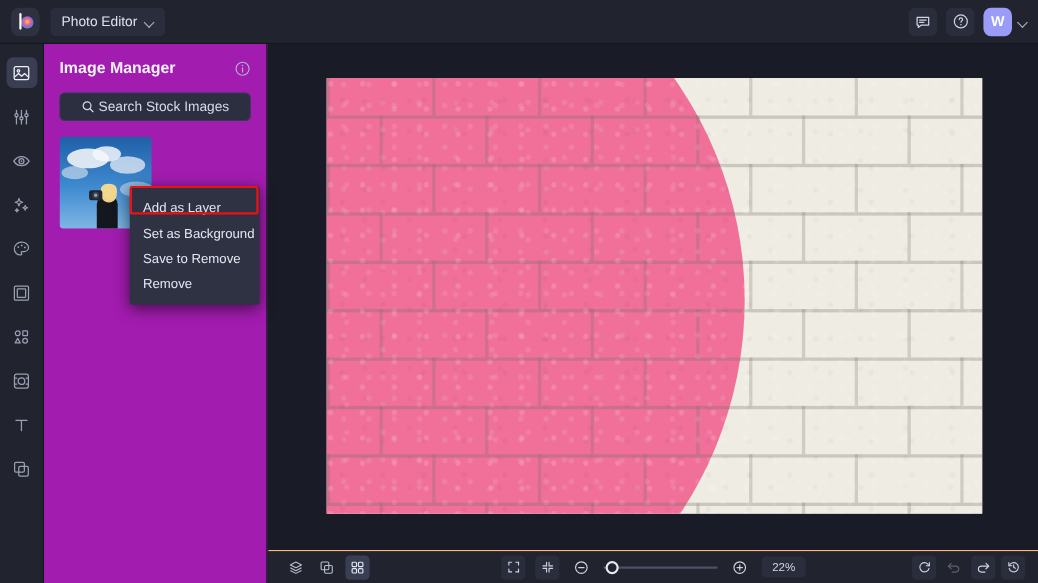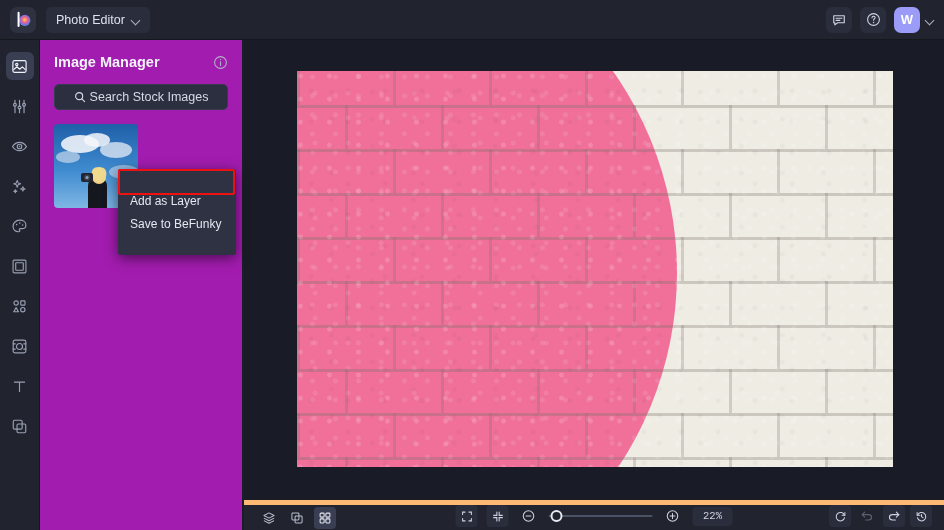--- a/index.html
+++ b/index.html
@@ -99,21 +99,21 @@
   .thumb {
     width:84px; height:84px; border-radius:4px; overflow:hidden;
     cursor:pointer; position:relative;
   }
 
   
   .ctx {
     position:absolute; left:118px; top:169px; width:118px;
     background:#2e3243; border-radius:3px;
     box-shadow:0 3px 14px rgba(0,0,0,.55);
-    padding:20px 0; z-index:30;
+    padding:8px 0; z-index:30;
   }
   .ctx-item {
     height:23px; padding:0 12px; display:flex; align-items:center;
     color:#e4e7f1; font-size:12px; cursor:pointer; white-space:nowrap;
   }
   .ctx-item.highlight { position:relative; }
   .ctx-hl-box {
     position:absolute; left:118px; top:169px; width:117px; height:26px;
     border:2.5px solid #ee1111; border-radius:2px;
     pointer-events:none; z-index:31;
@@ -149,23 +149,22 @@
       radial-gradient(circle at 38% 64%, rgba(0,0,0,.055) 0 2px, transparent 3px),
       radial-gradient(circle at 67% 31%, rgba(255,255,255,.22) 0 2px, transparent 3px),
       radial-gradient(circle at 84% 78%, rgba(0,0,0,.05) 0 2px, transparent 3px),
       radial-gradient(circle at 55% 88%, rgba(255,255,255,.2) 0 2px, transparent 3px);
     background-size:29px 23px, 37px 31px, 23px 19px, 41px 27px, 33px 25px;
   }
 
   
   .bottombar {
     position:absolute; left:244px; top:500px; width:700px; height:30px;
-    background:#21242f; display:flex; 
-    border-top:5px solid #fdba74;
-    font-family:Liberation Mono, monospace;
+    background:#21242f; display:flex; align-items:center;
+    border-top:1px solid #fdba74;
   }
   .bb-left { display:flex; align-items:center; gap:6px; margin-left:14px; }
   .bb-center {
     position:absolute; left:50%; transform:translateX(-50%);
     display:flex; align-items:center; gap:9px;
   }
   .bb-right {
     position:absolute; right:12px; display:flex; align-items:center; gap:5px;
   }
   .bb-btn {
@@ -375,21 +374,23 @@
         <path d="M38 52 q-2-9 7-9 q9 0 7 10 q-1 5-4 5 q-6 1-10-6z" fill="#f0d98e"></path>
         <rect x="27" y="49" width="12" height="9" rx="2" fill="#222530"></rect>
         <circle cx="33" cy="53.5" r="3.1" fill="#3a3f50"></circle>
         <circle cx="33" cy="53.5" r="1.5" fill="#8fa0b8"></circle>
       </svg>
     </div>
   </div>
 
   <div class="ctx">
     <div class="ctx-item highlight">Add as Layer</div>
-    <div class="ctx-item">Save to BeFunky</div>
+    <div class="ctx-item">Set as Background</div>
+    <div class="ctx-item">Save to Remove</div>
+    <div class="ctx-item">Remove</div>
   </div>
   <div class="ctx-hl-box"></div>
 
   <div class="canvas-area">
     <div class="canvas-img">
       <div class="brick-base"></div>
       <div class="pink-shape"></div>
       <div class="brick-grid" id="bricks">
           <div class="mortar-v" style="left:0px;top:-10px"></div>
           <div class="mortar-v" style="left:96px;top:-10px"></div>

